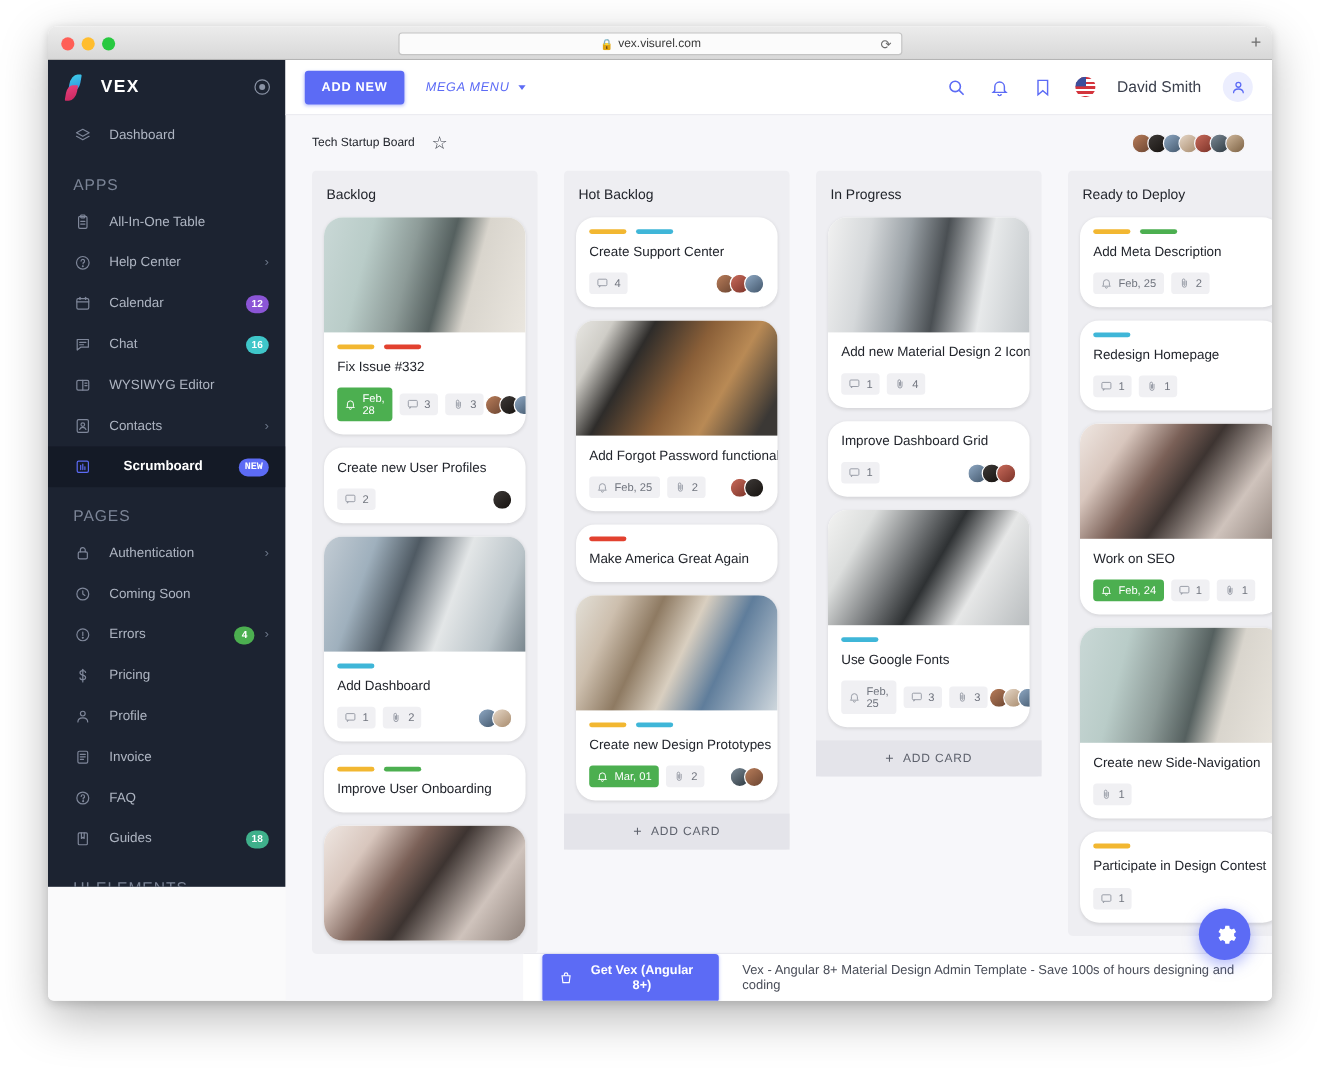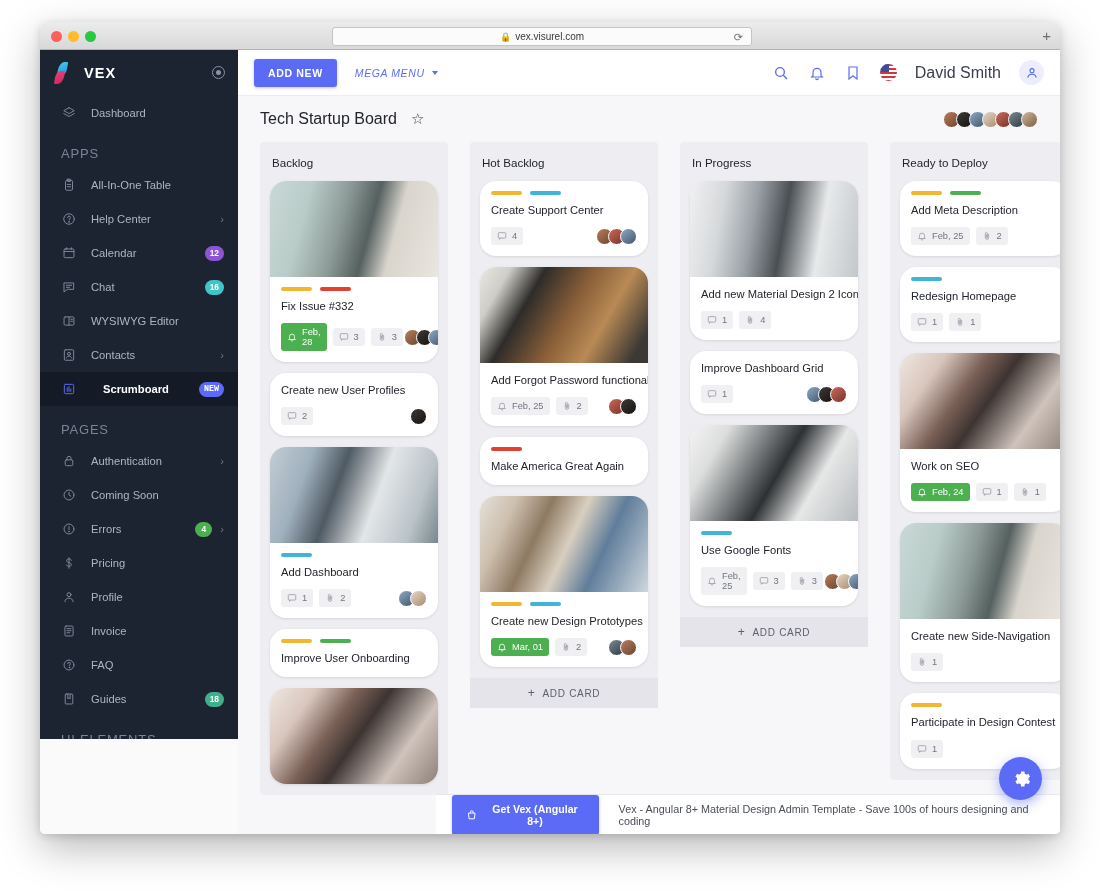--- a/index.html
+++ b/index.html
@@ -143,32 +143,32 @@
     display: flex; align-items: center; justify-content: center; }
   .tb-icon svg { width: 16px; height: 16px; }
   #flag-icon {
     width: 17px; height: 17px; border-radius: 50%; overflow: hidden; position: relative;
     background: #fff; cursor: pointer;
   }
   #flag-icon .stripes { position: absolute; inset: 0;
     background: repeating-linear-gradient(#d4343c 0 2px, #fff 2px 4px); }
   #flag-icon .canton { position: absolute; left: 0; top: 0; width: 9px; height: 8px;
     background: #3c4e9c; }
-  #username { font-size: 16px; color: #3a3f4c; }
+  #username { font-size: 13px; color: #3a3f4c; }
   #avatar-button {
     width: 25px; height: 25px; border-radius: 50%; background: #eceefe;
     display: flex; align-items: center; justify-content: center; cursor: pointer;
   }
   #avatar-button svg { width: 14px; height: 14px; }
 
   
   #board-header {
     height: 46px; display: flex; align-items: center; padding: 0 22px;
   }
-  #board-title { font-size: 16px; color: #22252c; }
+  #board-title { font-size: 10px; color: #22252c; }
   #board-star { margin-left: 14px; font-size: 15px; color: #3b3f49; cursor: pointer; }
   #board-members { margin-left: auto; display: flex; }
   #board-members .av {
     width: 17px; height: 17px; border-radius: 50%; margin-left: -4px;
     border: 1.5px solid #f7f7fa; background-size: cover;
   }
 
   
   #board-scroll {
     position: absolute; left: 0; right: 0; top: 92px; bottom: 0;

